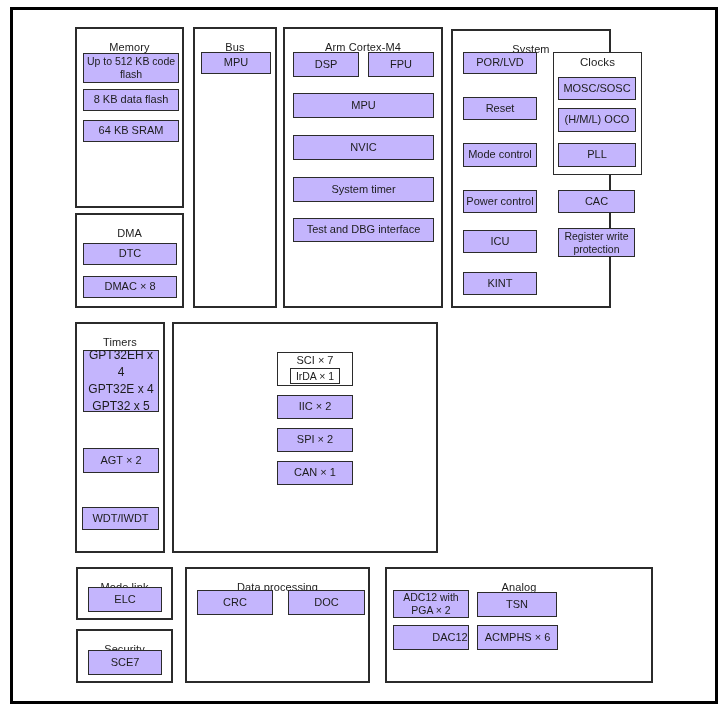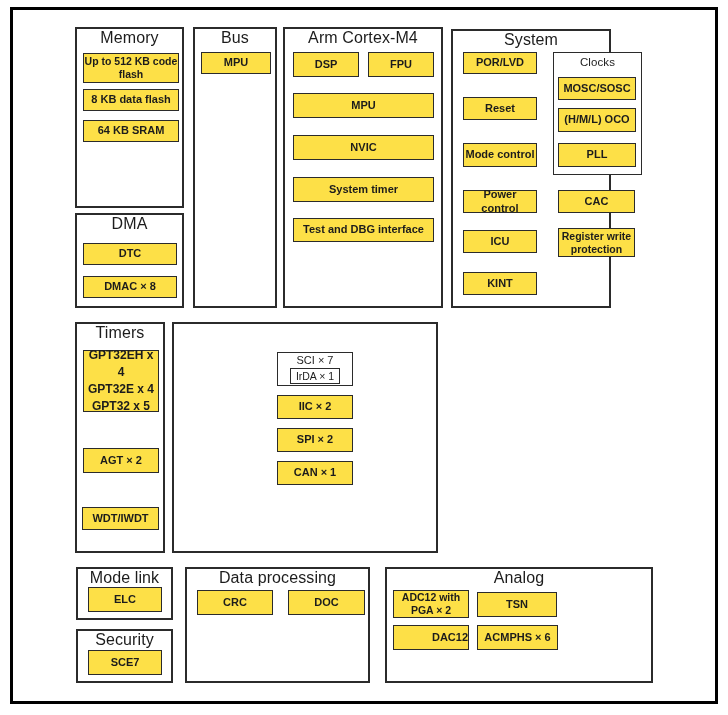--- a/index.html
+++ b/index.html
@@ -25,36 +25,35 @@
   }
   .sec {
     position: absolute;
     border: 2px solid #2b2b2b;
     box-sizing: border-box;
     background: #ffffff;
   }
   .sec-title {
     width: 100%;
     text-align: center;
-    padding-top: 0;
-    font-size: 16px;
+    padding-top: 12px;
+    font-size: 11px;
     letter-spacing: 0.1px;
   }
   .box {
     position: absolute;
     border: 1.5px solid #2b2b2b;
     box-sizing: border-box;
-    background: #fde047;
+    background: #c4b5fd;
     display: flex;
     align-items: center;
     justify-content: center;
     text-align: center;
     font-size: 11px;
     line-height: 1.2;
-    font-weight: bold;
   }
   .box.small { font-size: 10.5px; }
   .gpt-lines span { display: block; font-size: 12px; line-height: 1.4; }
   .sci-box {
     position: absolute;
     border: 1.5px solid #2b2b2b;
     box-sizing: border-box;
     background: #ffffff;
     display: flex;
     flex-direction: column;

